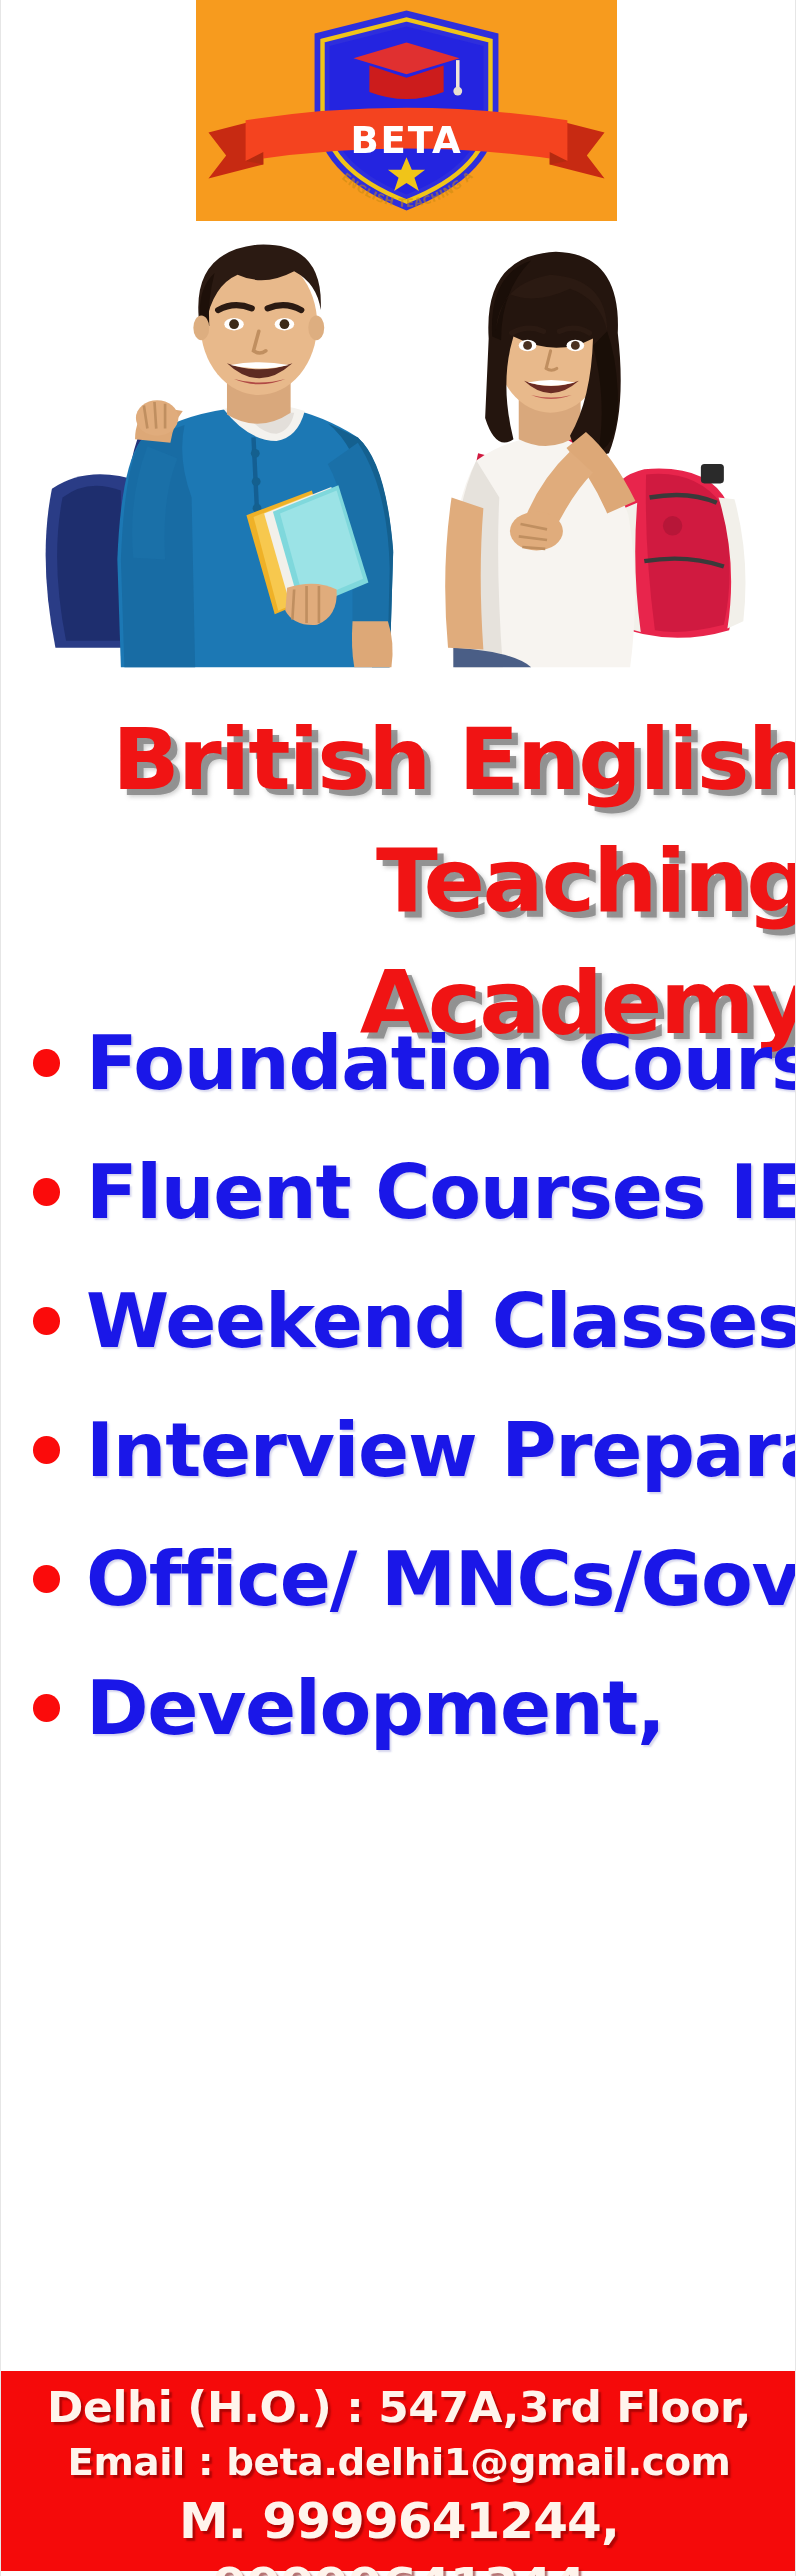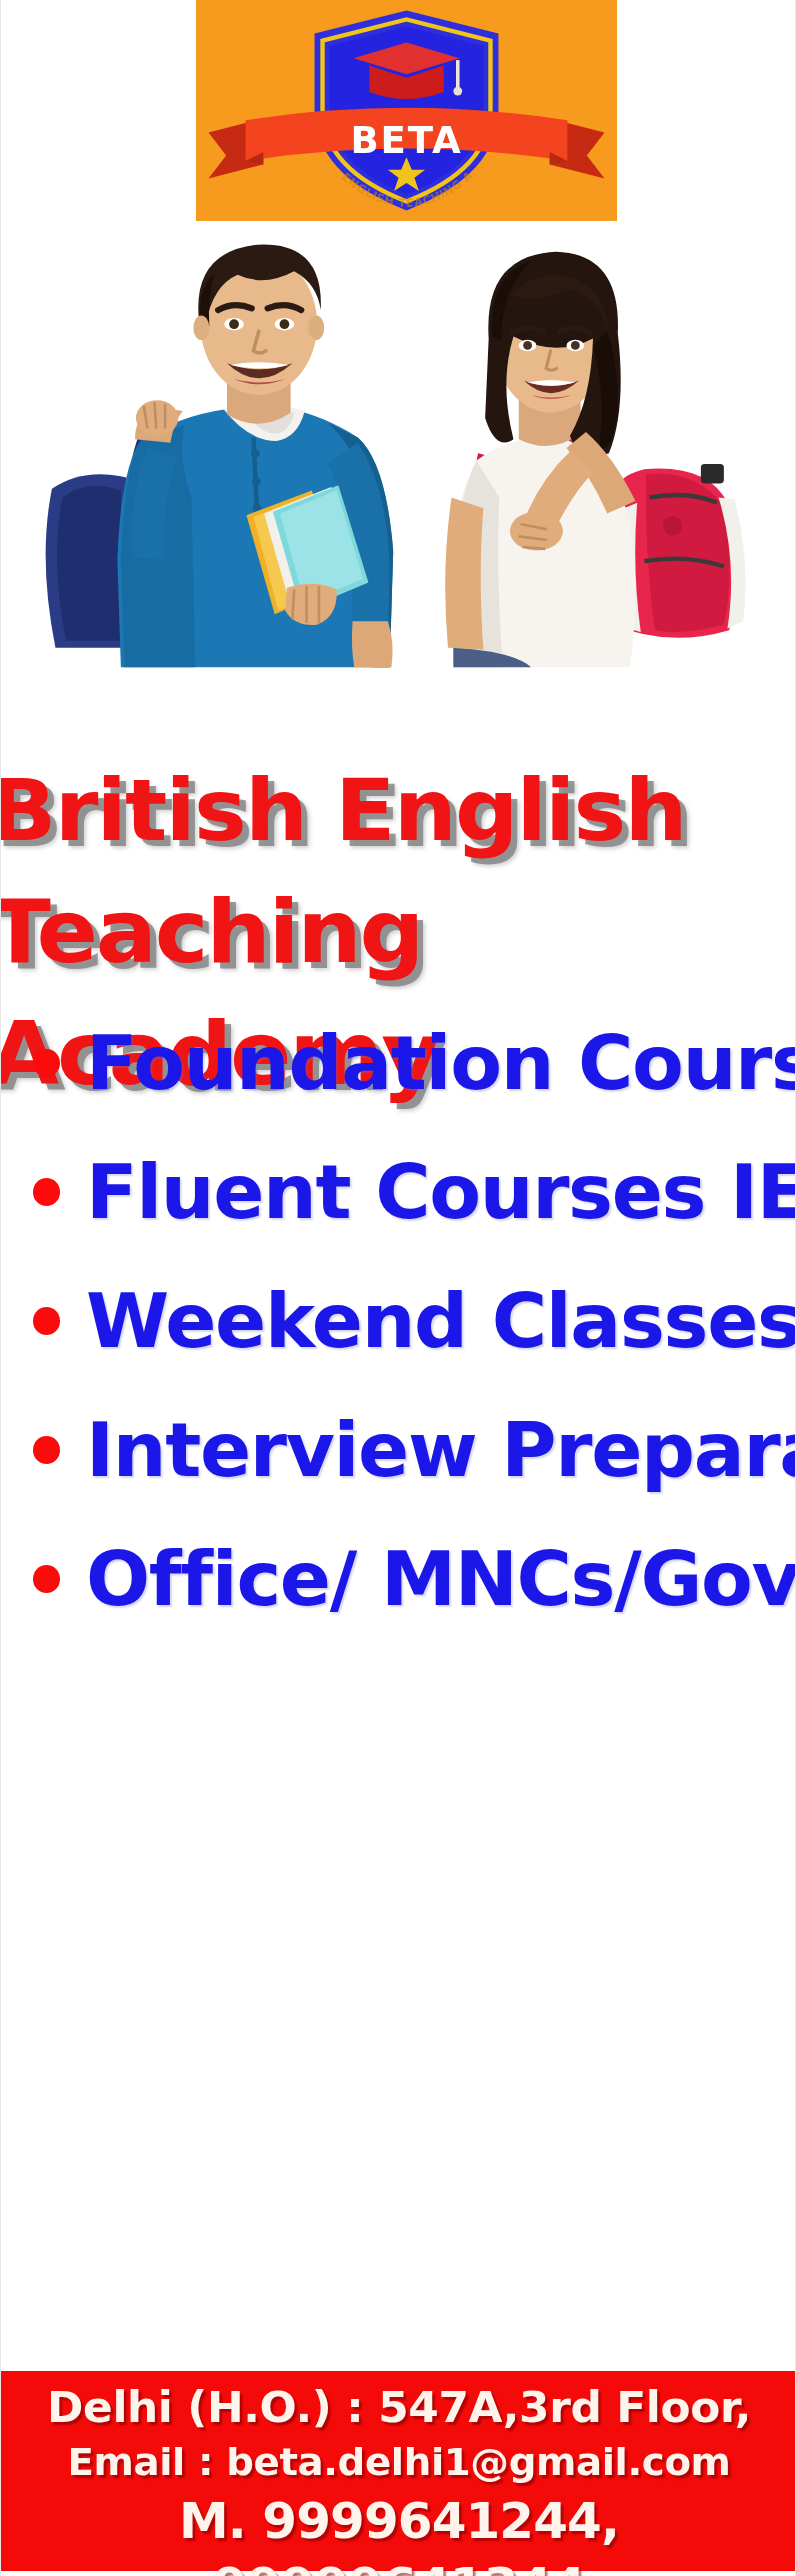--- a/index.html
+++ b/index.html
@@ -36,23 +36,23 @@
   #photo {
     position:absolute;
     left:35px; top:232px;
     width:725px; height:478px;
   }
   #photo svg { display:block; }
 
   
   #headline {
     position:absolute;
-    left:0; top:749px;
+    left:0; top:698px;
     width:796px;
-    text-align:left;
+    text-align:right;
   }
   .head-line {
     display:block;
     font-family:"DejaVu Sans", sans-serif;
     font-weight:bold;
     font-size:86px;
     line-height:122px;
     letter-spacing:-1.8px;
     color:#F01414;
     transform:scaleX(1.03);
@@ -316,20 +316,24 @@
       <span class="course-label">Weekend Classes,</span>
     </li>
     <li class="course-item">
       <span class="bullet"></span>
       <span class="course-label">Interview Preparation</span>
     </li>
     <li class="course-item">
       <span class="bullet"></span>
       <span class="course-label">Office/ MNCs/Govt.,</span>
     </li>
+    <li class="course-item">
+      <span class="bullet"></span>
+      <span class="course-label">Development,</span>
+    </li>
   </ul>
 
   <div id="contact">
     <span id="contact-address" class="contact-line">Delhi (H.O.) : 547A,3rd Floor,</span>
     <span id="contact-email" class="contact-line">Email : beta.delhi1@gmail.com</span>
     <span id="contact-phone" class="contact-line">M. 9999641244, 99999641344</span>
   </div>
 
 </div>
 

